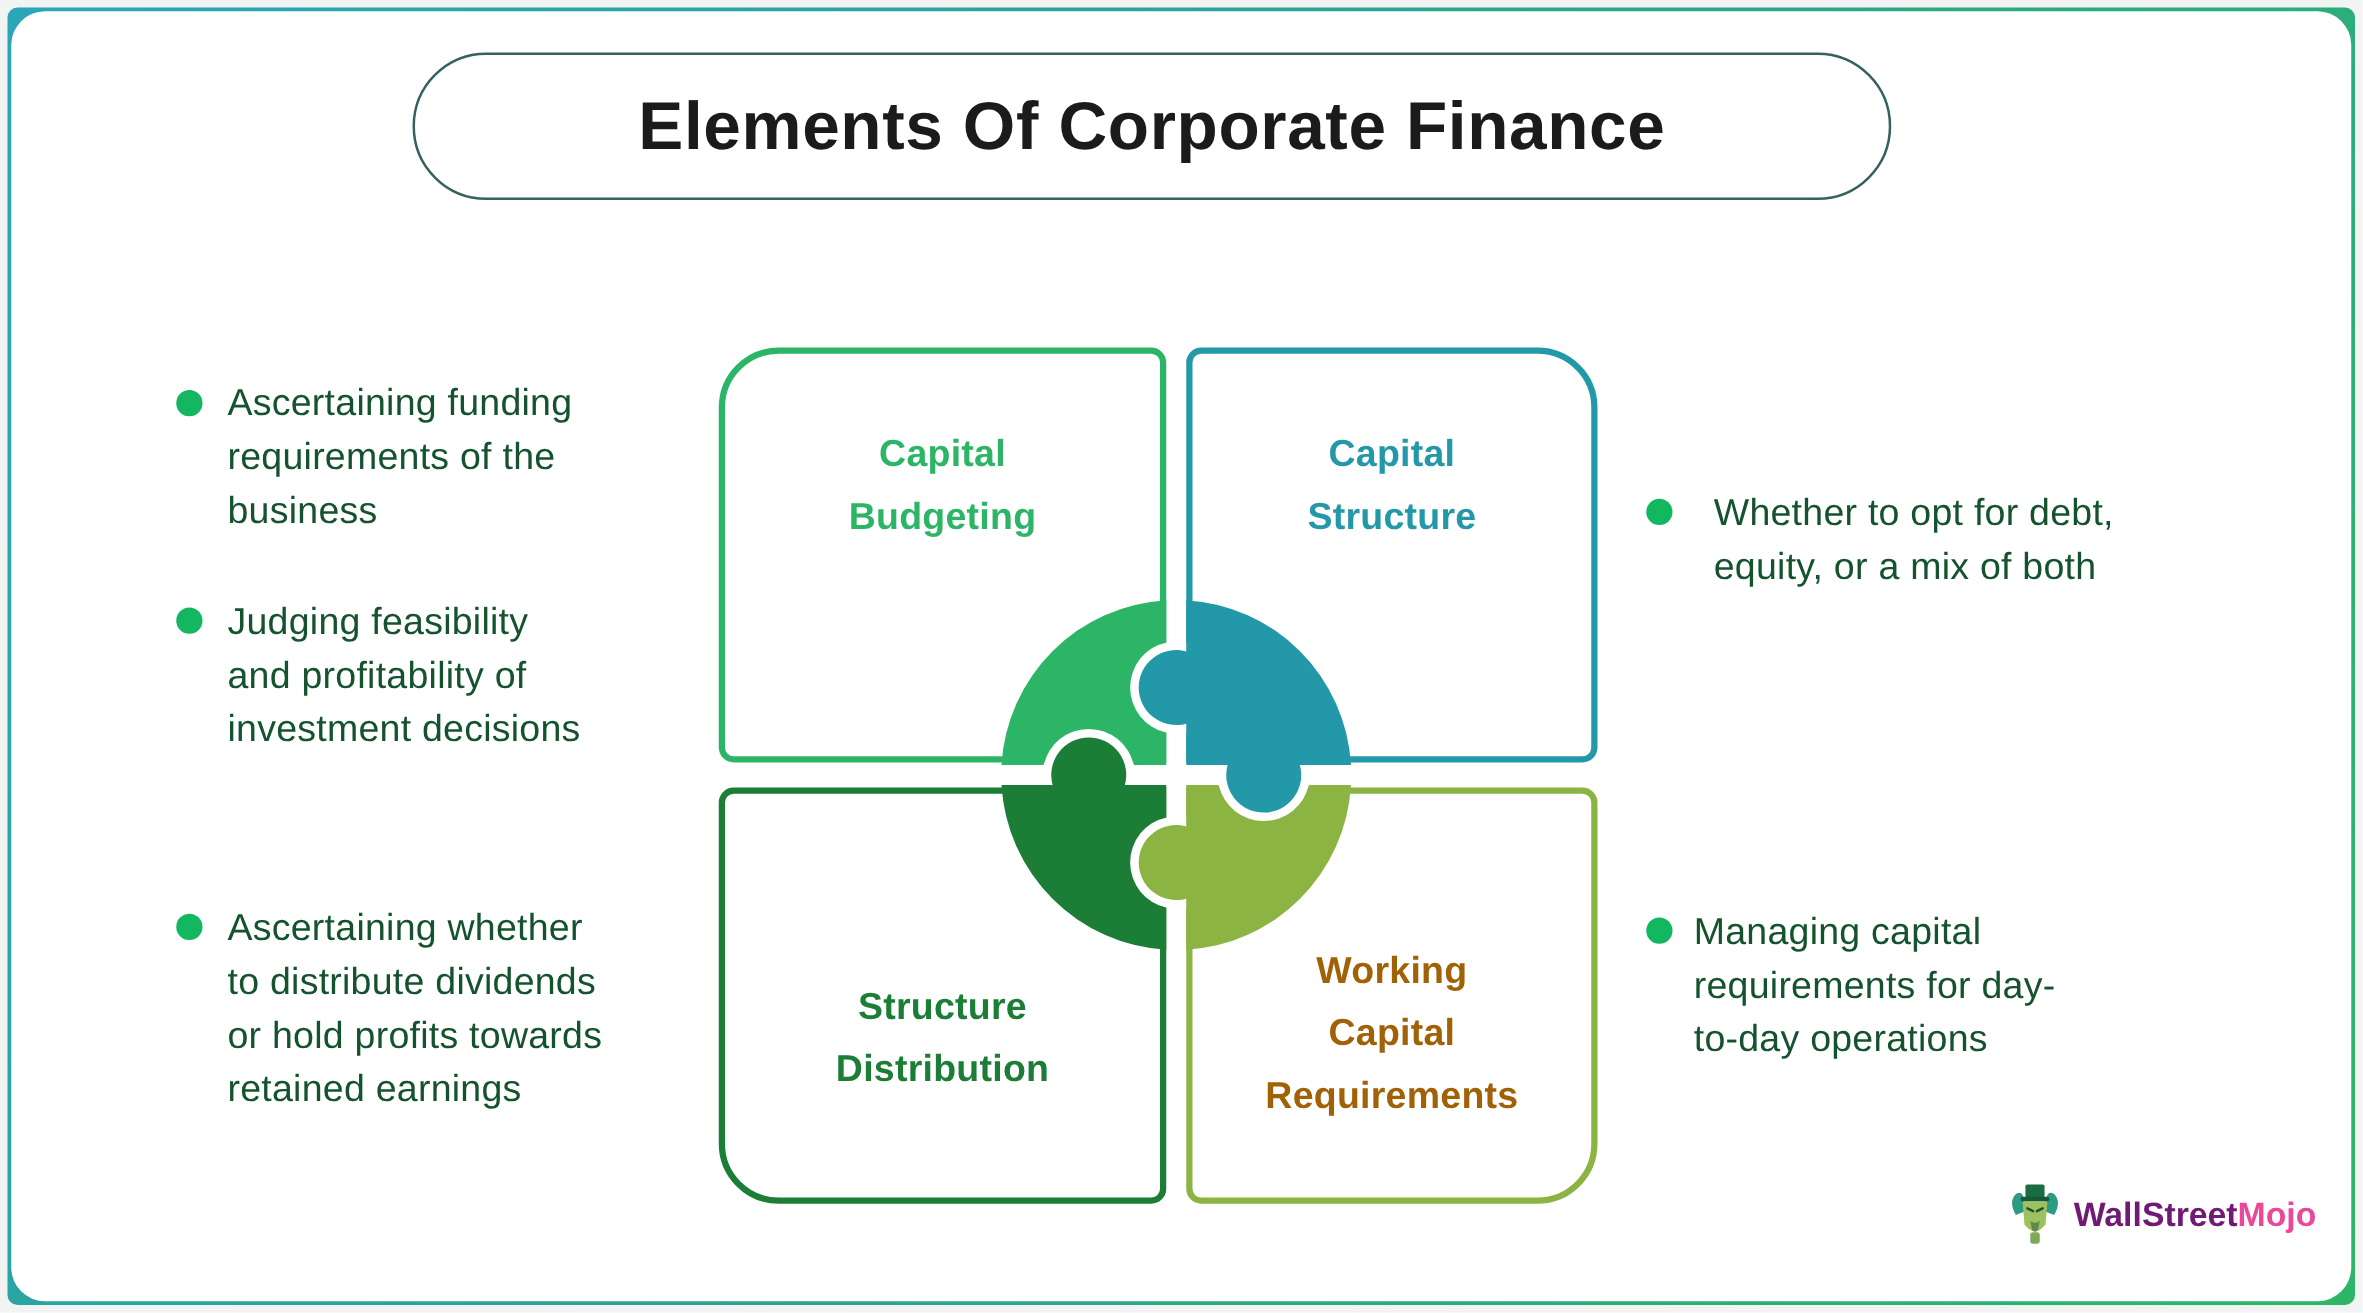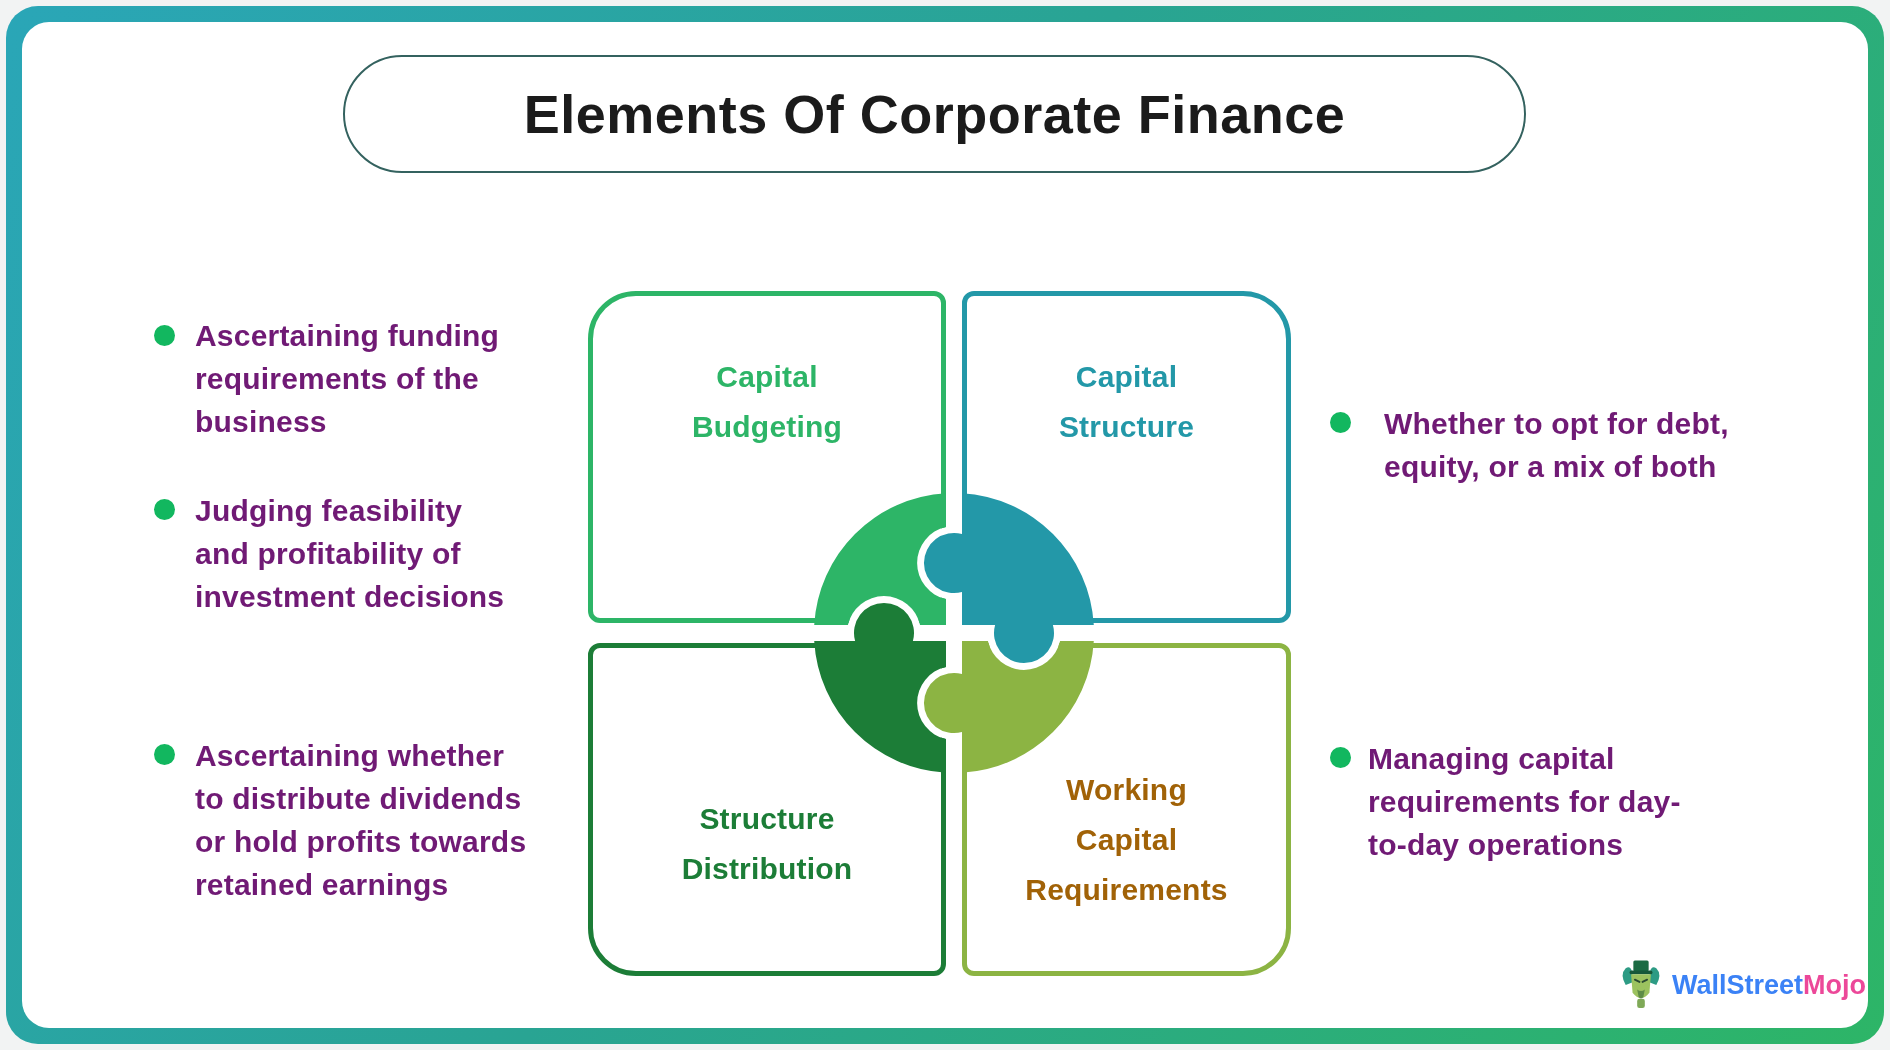--- a/index.html
+++ b/index.html
@@ -3,23 +3,23 @@
 <meta charset="utf-8">
 <style>
   html,body{margin:0;padding:0;}
   body{
     width:1890px;height:1050px;overflow:hidden;
     background:#F2F3F3;
     font-family:"Liberation Sans","DejaVu Sans",sans-serif;
   }
   .stage{position:relative;width:1890px;height:1050px;}
   .card{
-    position:absolute;inset:6px;border-radius:32px;
+    position:absolute;inset:6px;border-radius:8px;
     background:linear-gradient(120deg,#2AA6B7 0%,#29A493 45%,#2DB567 100%);
-    padding:16px;box-sizing:border-box;
+    padding:3px;box-sizing:border-box;
   }
   .card-inner{
     position:relative;width:100%;height:100%;
     background:#FFFFFF;border-radius:27px;overflow:hidden;
   }
   
   .title-pill{
     position:absolute;left:321px;top:33px;width:1183px;height:118px;
     border:2px solid #34625F;border-radius:62px;box-sizing:border-box;
     display:flex;align-items:center;justify-content:center;background:#fff;
@@ -42,32 +42,32 @@
   .q-label-tr{left:940px;top:330px;width:329px;color:#2398A8;}
   .q-label-bl{left:566px;top:772px;width:358px;color:#1C7D37;}
   .q-label-br{left:940px;top:743px;width:329px;color:#a16207;}
   
   .puzzle{position:absolute;left:782px;top:461px;width:300px;height:300px;}
   
   .bullet-dot{
     position:absolute;width:21px;height:21px;border-radius:50%;background:#12B75F;
   }
   .bullet-text{
-    position:absolute;font-size:30px;line-height:43px;font-weight:700;color:#701a75;
+    position:absolute;font-size:30px;line-height:43px;font-weight:400;color:#14532d;
     white-space:pre-line;letter-spacing:.2px;
   }
   .d1{left:132px;top:303px;} .t1{left:173px;top:292px;}
   .d2{left:132px;top:477px;} .t2{left:173px;top:467px;}
   .d3{left:132px;top:722px;} .t3{left:173px;top:712px;}
   .d4{left:1308px;top:390px;} .t4{left:1346px;top:380px;margin-left:16px;}
   .d5{left:1308px;top:725px;} .t5{left:1346px;top:715px;}
   
   .logo{position:absolute;left:1596px;top:936px;height:54px;display:flex;align-items:center;}
   .logo-text{font-size:27px;font-weight:800;margin-left:8px;white-space:nowrap;}
-  .logo-part1{color:#3b82f6;}
+  .logo-part1{color:#701a75;}
   .logo-part2{color:#ec4899;text-align:right;}
 </style>
 </head>
 <body>
 
 <div class="stage">
   <div class="card">
     <div class="card-inner">
 
       <div class="title-pill">

